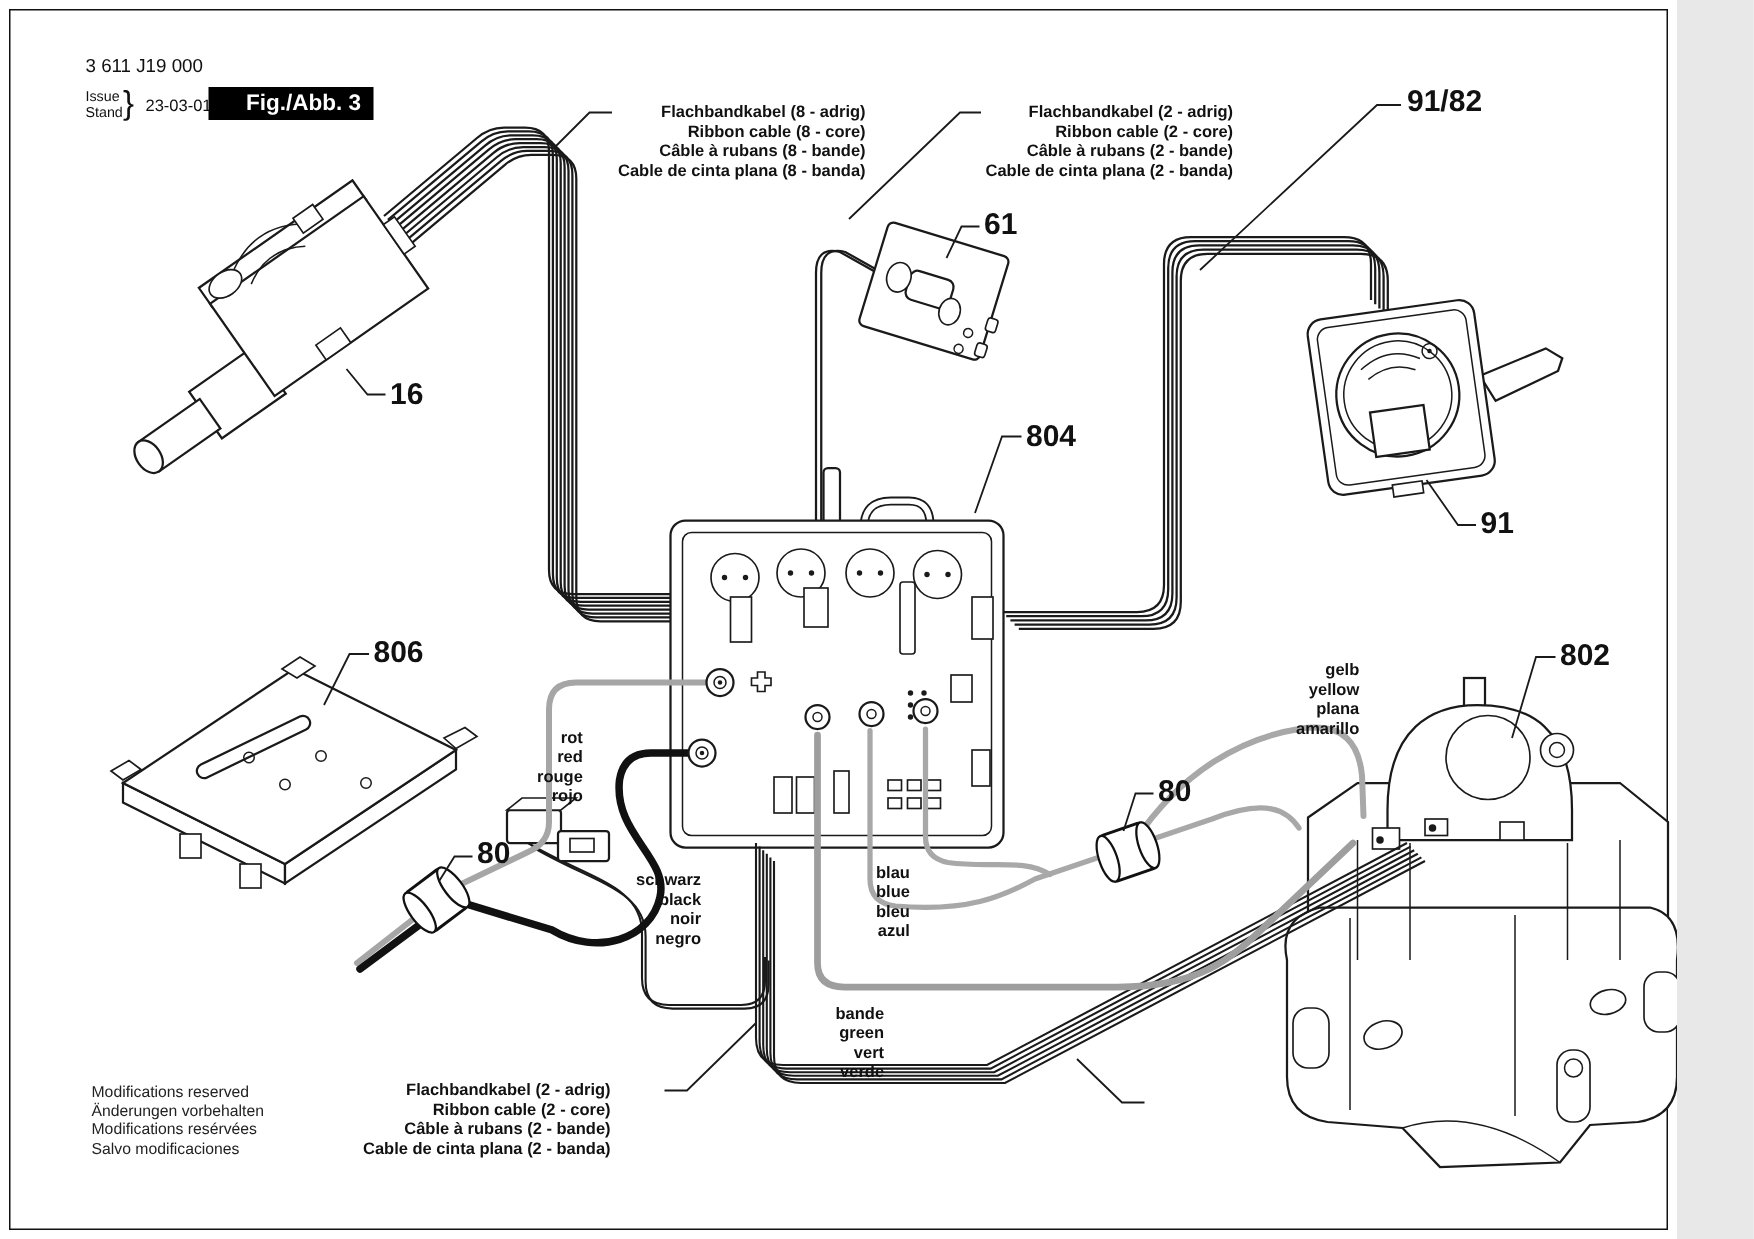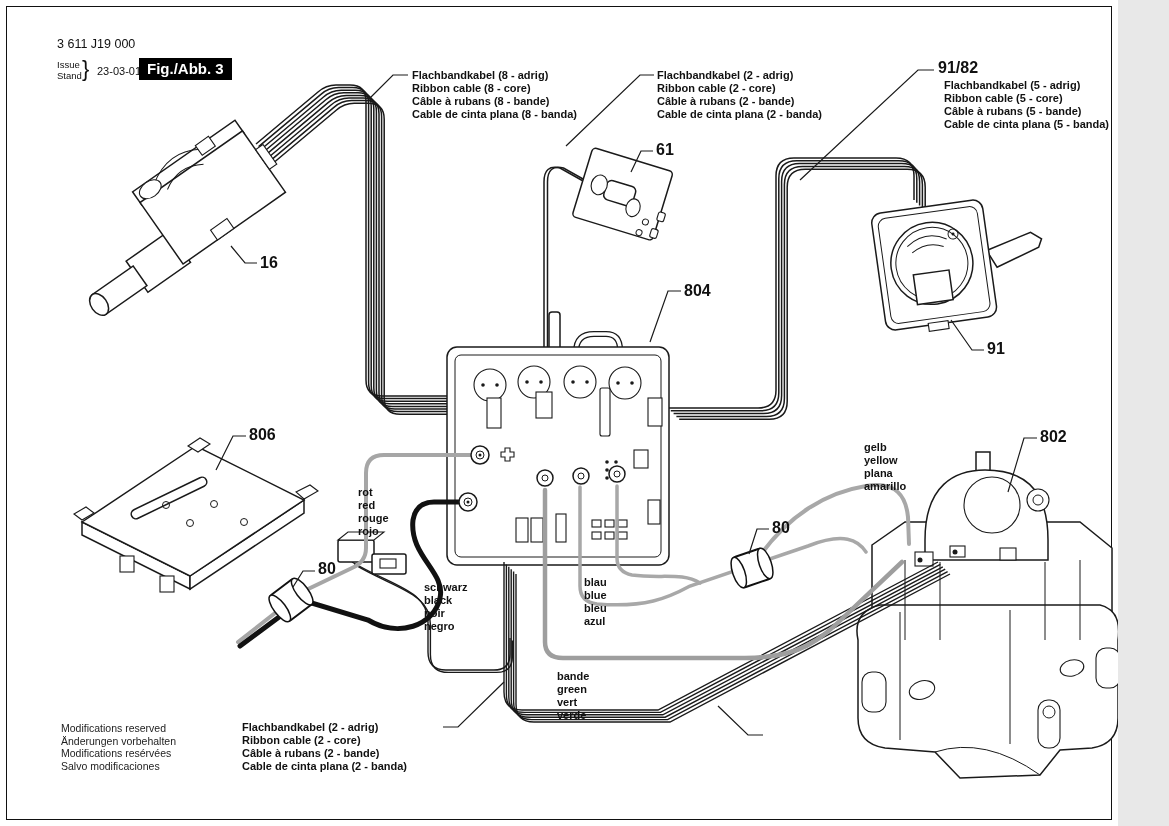--- a/index.html
+++ b/index.html
@@ -6,28 +6,28 @@
   .page{position:relative;width:1118px;height:826px;background:#ffffff;overflow:hidden;
         font-family:"Liberation Sans",sans-serif;color:#111;}
   .frame{position:absolute;inset:6px;border:1.5px solid #111;pointer-events:none;}
   svg.art{position:absolute;left:0;top:0;}
   .rib{fill:none;stroke:#1a1a1a;stroke-width:1.5;}
   .rib2{fill:none;stroke:#1a1a1a;stroke-width:1.4;}
   .ldr{fill:none;stroke:#1a1a1a;stroke-width:1.2;}
   .ink{fill:#ffffff;stroke:#1a1a1a;stroke-width:1.5;}
   .ink2{fill:#ffffff;stroke:#1a1a1a;stroke-width:1.1;}
   .thin{fill:none;stroke:#1a1a1a;stroke-width:1;}
-  .lbl{position:absolute;font-weight:bold;font-size:11px;line-height:13px;white-space:nowrap;}
-  .ref{position:absolute;font-weight:bold;font-size:16px;line-height:14px;white-space:nowrap;}
+  .lbl{position:absolute;font-weight:bold;font-size:11px;line-height:13px;white-space:nowrap;text-align:right;}
+  .ref{position:absolute;font-weight:bold;font-size:20px;line-height:14px;white-space:nowrap;}
   .hdr-pn{position:absolute;left:57px;top:37px;font-size:12.5px;}
   .hdr-sm{position:absolute;font-size:9.5px;line-height:10px;}
   .hdr-brace{position:absolute;left:82px;top:56px;font-size:22px;font-weight:normal;}
   .hdr-date{position:absolute;left:97px;top:65px;font-size:11px;}
   .badge{position:absolute;left:139px;top:58px;background:#000;color:#fff;
-         font-weight:bold;font-size:15px;padding:2px 8px 3px 8px;}
+         font-weight:bold;font-size:15px;padding:2px 8px 3px 25px;}
   .footer{position:absolute;left:61px;top:722px;font-size:10.5px;line-height:12.5px;color:#222;}
 </style>
 </head>
 <body>
 
 <div class="page">
   <div class="frame"></div>
 
   <svg class="art" width="1169" height="826" viewBox="0 0 1169 826">
 
@@ -272,26 +272,20 @@
   </div>
 
   <div class="lbl" style="left:657px;top:69px">
     <div>Flachbandkabel (2 - adrig)</div>
     <div>Ribbon cable (2 - core)</div>
     <div>Câble à rubans (2 - bande)</div>
     <div>Cable de cinta plana (2 - banda)</div>
   </div>
 
   <div class="ref" style="left:938px;top:61px">91/82</div>
-  <div class="lbl" style="left:944px;top:79px">
-    <div>Flachbandkabel (5 - adrig)</div>
-    <div>Ribbon cable (5 - core)</div>
-    <div>Câble à rubans (5 - bande)</div>
-    <div>Cable de cinta plana (5 - banda)</div>
-  </div>
 
   <div class="lbl" style="left:242px;top:721px">
     <div>Flachbandkabel (2 - adrig)</div>
     <div>Ribbon cable (2 - core)</div>
     <div>Câble à rubans (2 - bande)</div>
     <div>Cable de cinta plana (2 - banda)</div>
   </div>
 
 
   <div class="lbl" style="left:358px;top:486px">

